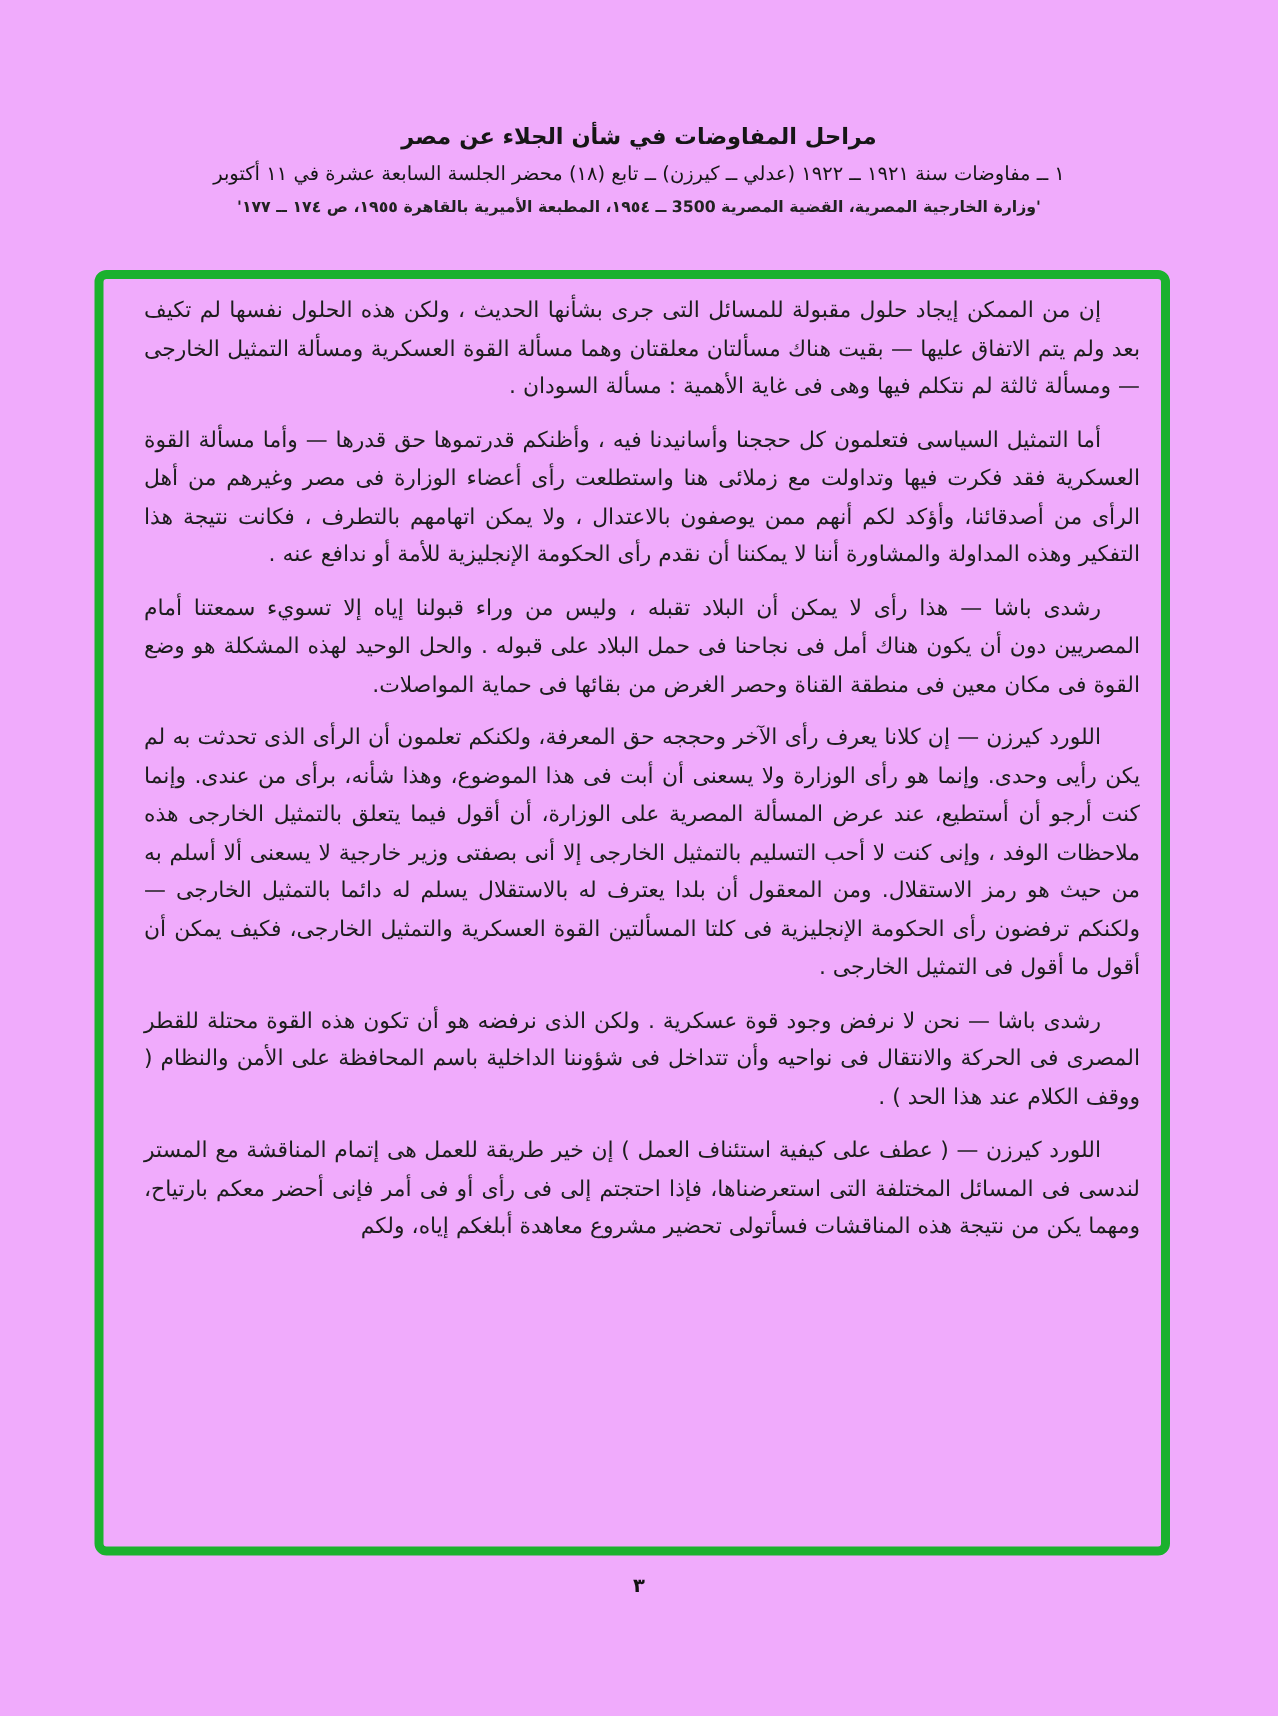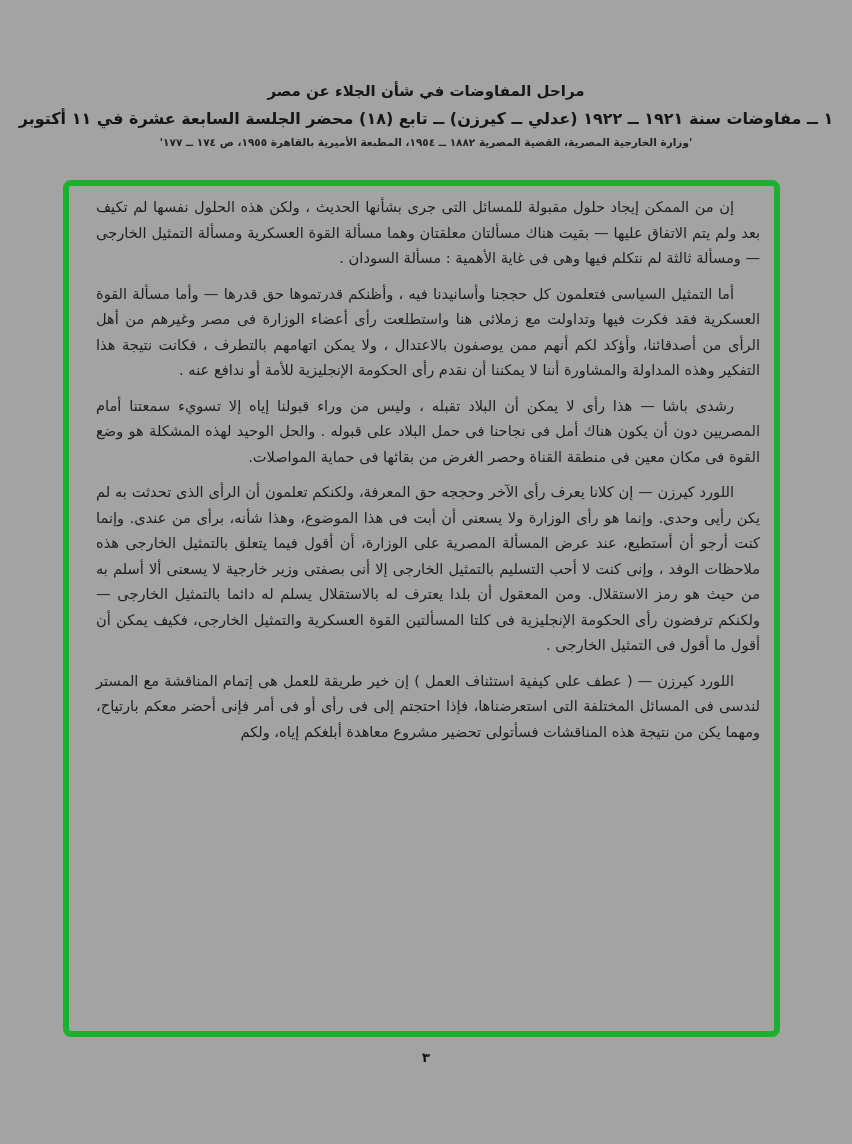--- a/index.html
+++ b/index.html
@@ -1,41 +1,41 @@
 <!DOCTYPE html>
 <html lang="ar"><head>
 <meta charset="utf-8">
 <style>
   html, body { margin: 0; padding: 0; background: #e8e8e8; }
   .page {
     position: relative;
     width: 852px;
     height: 1144px;
     margin: 0 auto;
-    background: #a3a3a3;
+    background: #f0abfc;
     font-family: "DejaVu Sans", sans-serif;
     color: #161616;
     overflow: hidden;
   }
   .header {
     position: absolute;
     top: 82px;
     left: 0;
     right: 0;
     text-align: center;
     direction: rtl;
   }
   .header-title {
     font-size: 15px;
     font-weight: bold;
     letter-spacing: 0.2px;
   }
   .header-subtitle {
-    font-size: 16px;
-    font-weight: bold;
+    font-size: 13px;
+    font-weight: normal;
     margin-top: 9px;
     white-space: nowrap;
   }
   .header-source {
     font-size: 10.5px;
     font-weight: bold;
     margin-top: 8px;
     color: #222;
   }
   .annotation-box {
@@ -80,28 +80,29 @@
   }
 </style>
 </head>
 <body>
 
 <div class="page">
 
   <div class="header">
     <div class="header-title">مراحل المفاوضات في شأن الجلاء عن مصر</div>
     <div class="header-subtitle">١ ــ مفاوضات سنة ١٩٢١ ــ ١٩٢٢ (عدلي ــ كيرزن) ــ تابع (١٨) محضر الجلسة السابعة عشرة في ١١ أكتوبر</div>
-    <div class="header-source">'وزارة الخارجية المصرية، القضية المصرية ١٨٨٢ ــ ١٩٥٤، المطبعة الأميرية بالقاهرة ١٩٥٥، ص ١٧٤ ــ ١٧٧'</div>
+    <div class="header-source">'وزارة الخارجية المصرية، القضية المصرية 3500 ــ ١٩٥٤، المطبعة الأميرية بالقاهرة ١٩٥٥، ص ١٧٤ ــ ١٧٧'</div>
   </div>
 
   <div class="annotation-box"></div>
 
   <div class="content">
     <p class="para">إن من الممكن إيجاد حلول مقبولة للمسائل التى جرى بشأنها الحديث ، ولكن هذه الحلول نفسها لم تكيف بعد ولم يتم الاتفاق عليها — بقيت هناك مسألتان معلقتان وهما مسألة القوة العسكرية ومسألة التمثيل الخارجى — ومسألة ثالثة لم نتكلم فيها وهى فى غاية الأهمية : مسألة السودان .</p>
     <p class="para">أما التمثيل السياسى فتعلمون كل حججنا وأسانيدنا فيه ، وأظنكم قدرتموها حق قدرها — وأما مسألة القوة العسكرية فقد فكرت فيها وتداولت مع زملائى هنا واستطلعت رأى أعضاء الوزارة فى مصر وغيرهم من أهل الرأى من أصدقائنا، وأؤكد لكم أنهم ممن يوصفون بالاعتدال ، ولا يمكن اتهامهم بالتطرف ، فكانت نتيجة هذا التفكير وهذه المداولة والمشاورة أننا لا يمكننا أن نقدم رأى الحكومة الإنجليزية للأمة أو ندافع عنه .</p>
     <p class="para">رشدى باشا — هذا رأى لا يمكن أن البلاد تقبله ، وليس من وراء قبولنا إياه إلا تسويء سمعتنا أمام المصريين دون أن يكون هناك أمل فى نجاحنا فى حمل البلاد على قبوله . والحل الوحيد لهذه المشكلة هو وضع القوة فى مكان معين فى منطقة القناة وحصر الغرض من بقائها فى حماية المواصلات.</p>
     <p class="para">اللورد كيرزن — إن كلانا يعرف رأى الآخر وحججه حق المعرفة، ولكنكم تعلمون أن الرأى الذى تحدثت به لم يكن رأيى وحدى. وإنما هو رأى الوزارة ولا يسعنى أن أبت فى هذا الموضوع، وهذا شأنه، برأى من عندى. وإنما كنت أرجو أن أستطيع، عند عرض المسألة المصرية على الوزارة، أن أقول فيما يتعلق بالتمثيل الخارجى هذه ملاحظات الوفد ، وإنى كنت لا أحب التسليم بالتمثيل الخارجى إلا أنى بصفتى وزير خارجية لا يسعنى ألا أسلم به من حيث هو رمز الاستقلال. ومن المعقول أن بلدا يعترف له بالاستقلال يسلم له دائما بالتمثيل الخارجى — ولكنكم ترفضون رأى الحكومة الإنجليزية فى كلتا المسألتين القوة العسكرية والتمثيل الخارجى، فكيف يمكن أن أقول ما أقول فى التمثيل الخارجى .</p>
+    <p class="para">رشدى باشا — نحن لا نرفض وجود قوة عسكرية . ولكن الذى نرفضه هو أن تكون هذه القوة محتلة للقطر المصرى فى الحركة والانتقال فى نواحيه وأن تتداخل فى شؤوننا الداخلية باسم المحافظة على الأمن والنظام ( ووقف الكلام عند هذا الحد ) .</p>
     <p class="para">اللورد كيرزن — ( عطف على كيفية استئناف العمل ) إن خير طريقة للعمل هى إتمام المناقشة مع المستر لندسى فى المسائل المختلفة التى استعرضناها، فإذا احتجتم إلى فى رأى أو فى أمر فإنى أحضر معكم بارتياح، ومهما يكن من نتيجة هذه المناقشات فسأتولى تحضير مشروع معاهدة أبلغكم إياه، ولكم</p>
   </div>
 
   <div class="page-number">٣</div>
 
 </div>
 
 </body></html>

